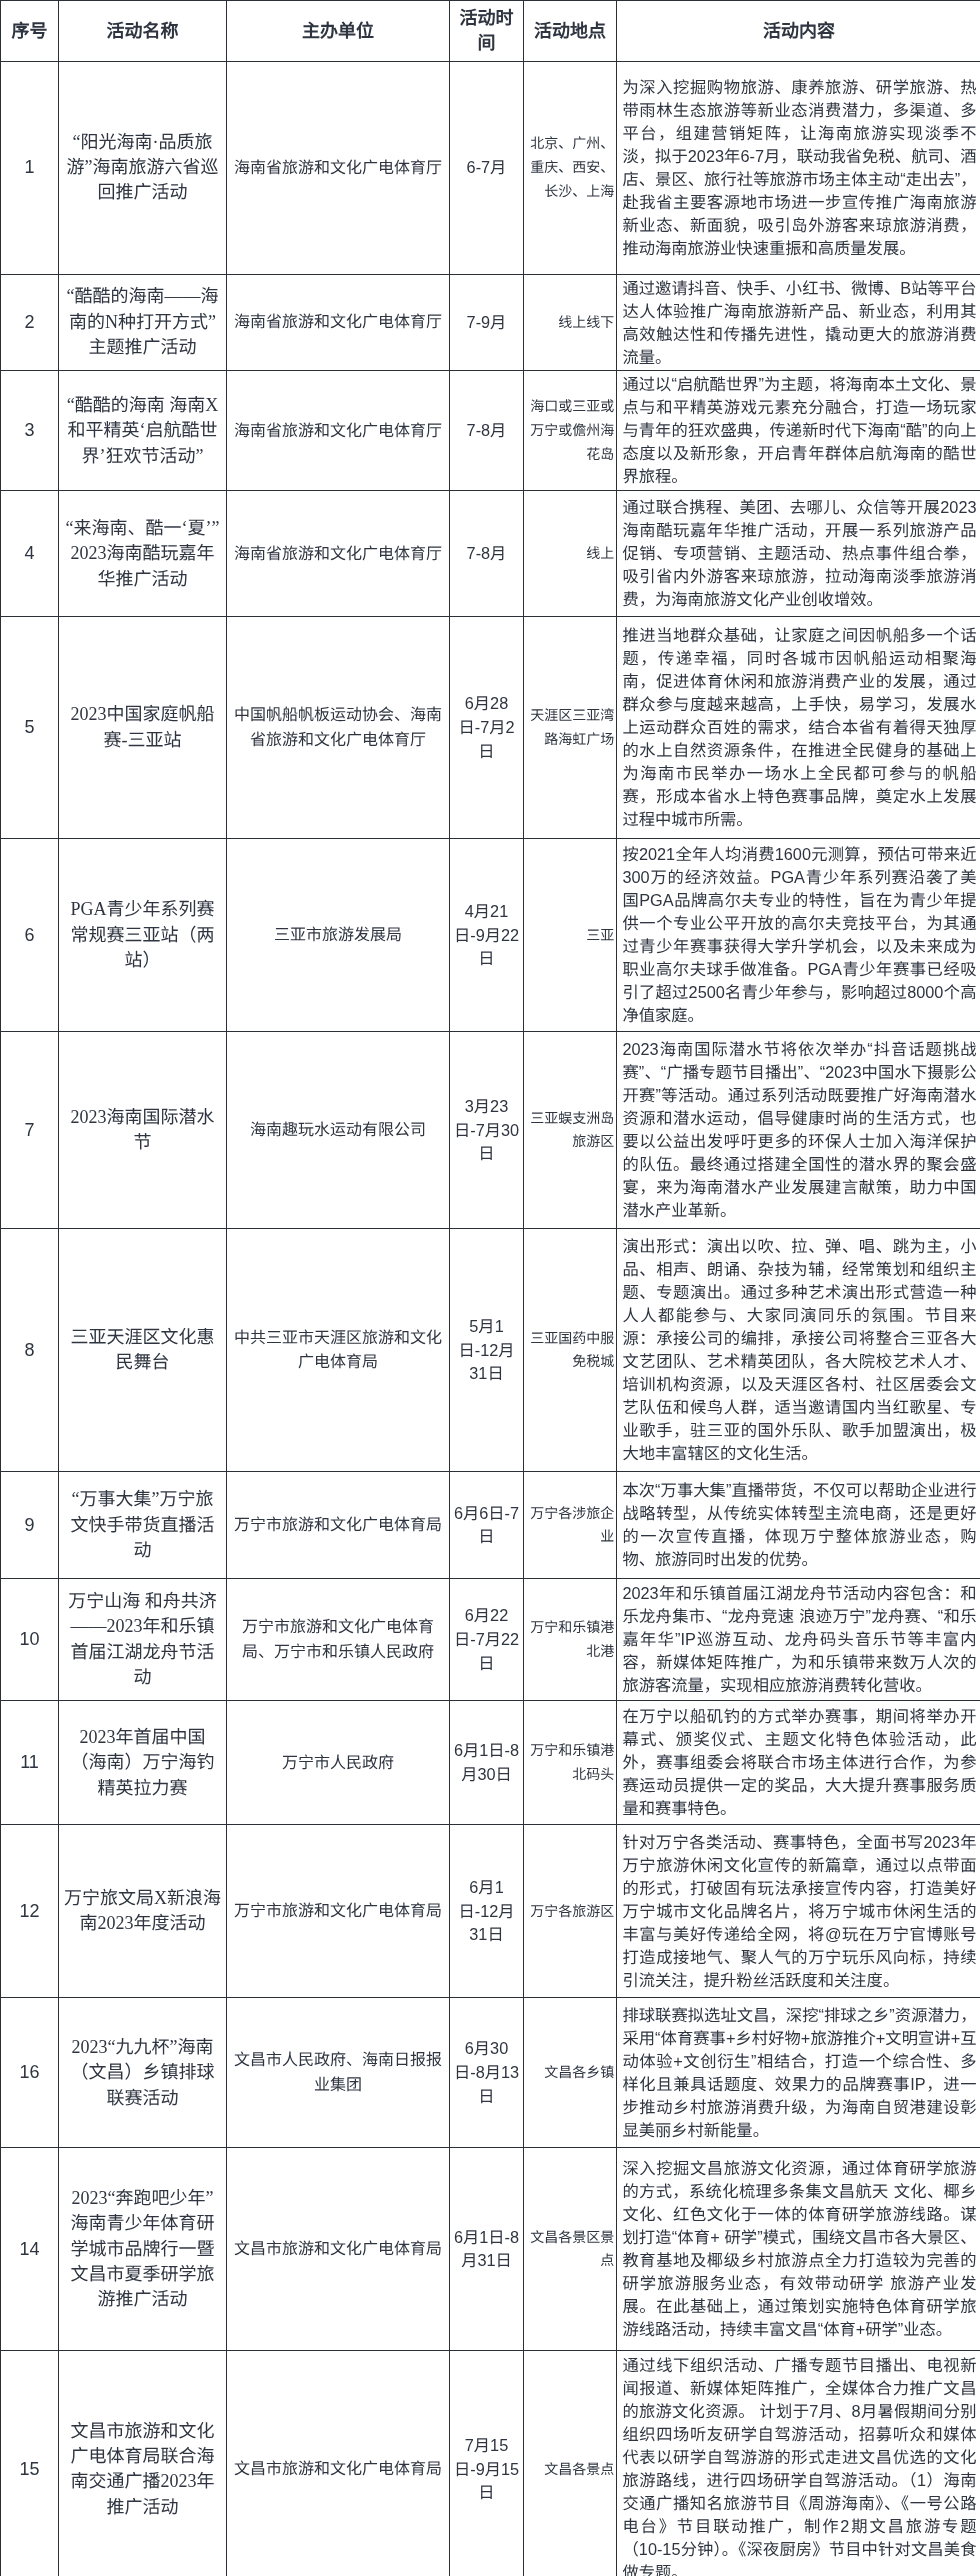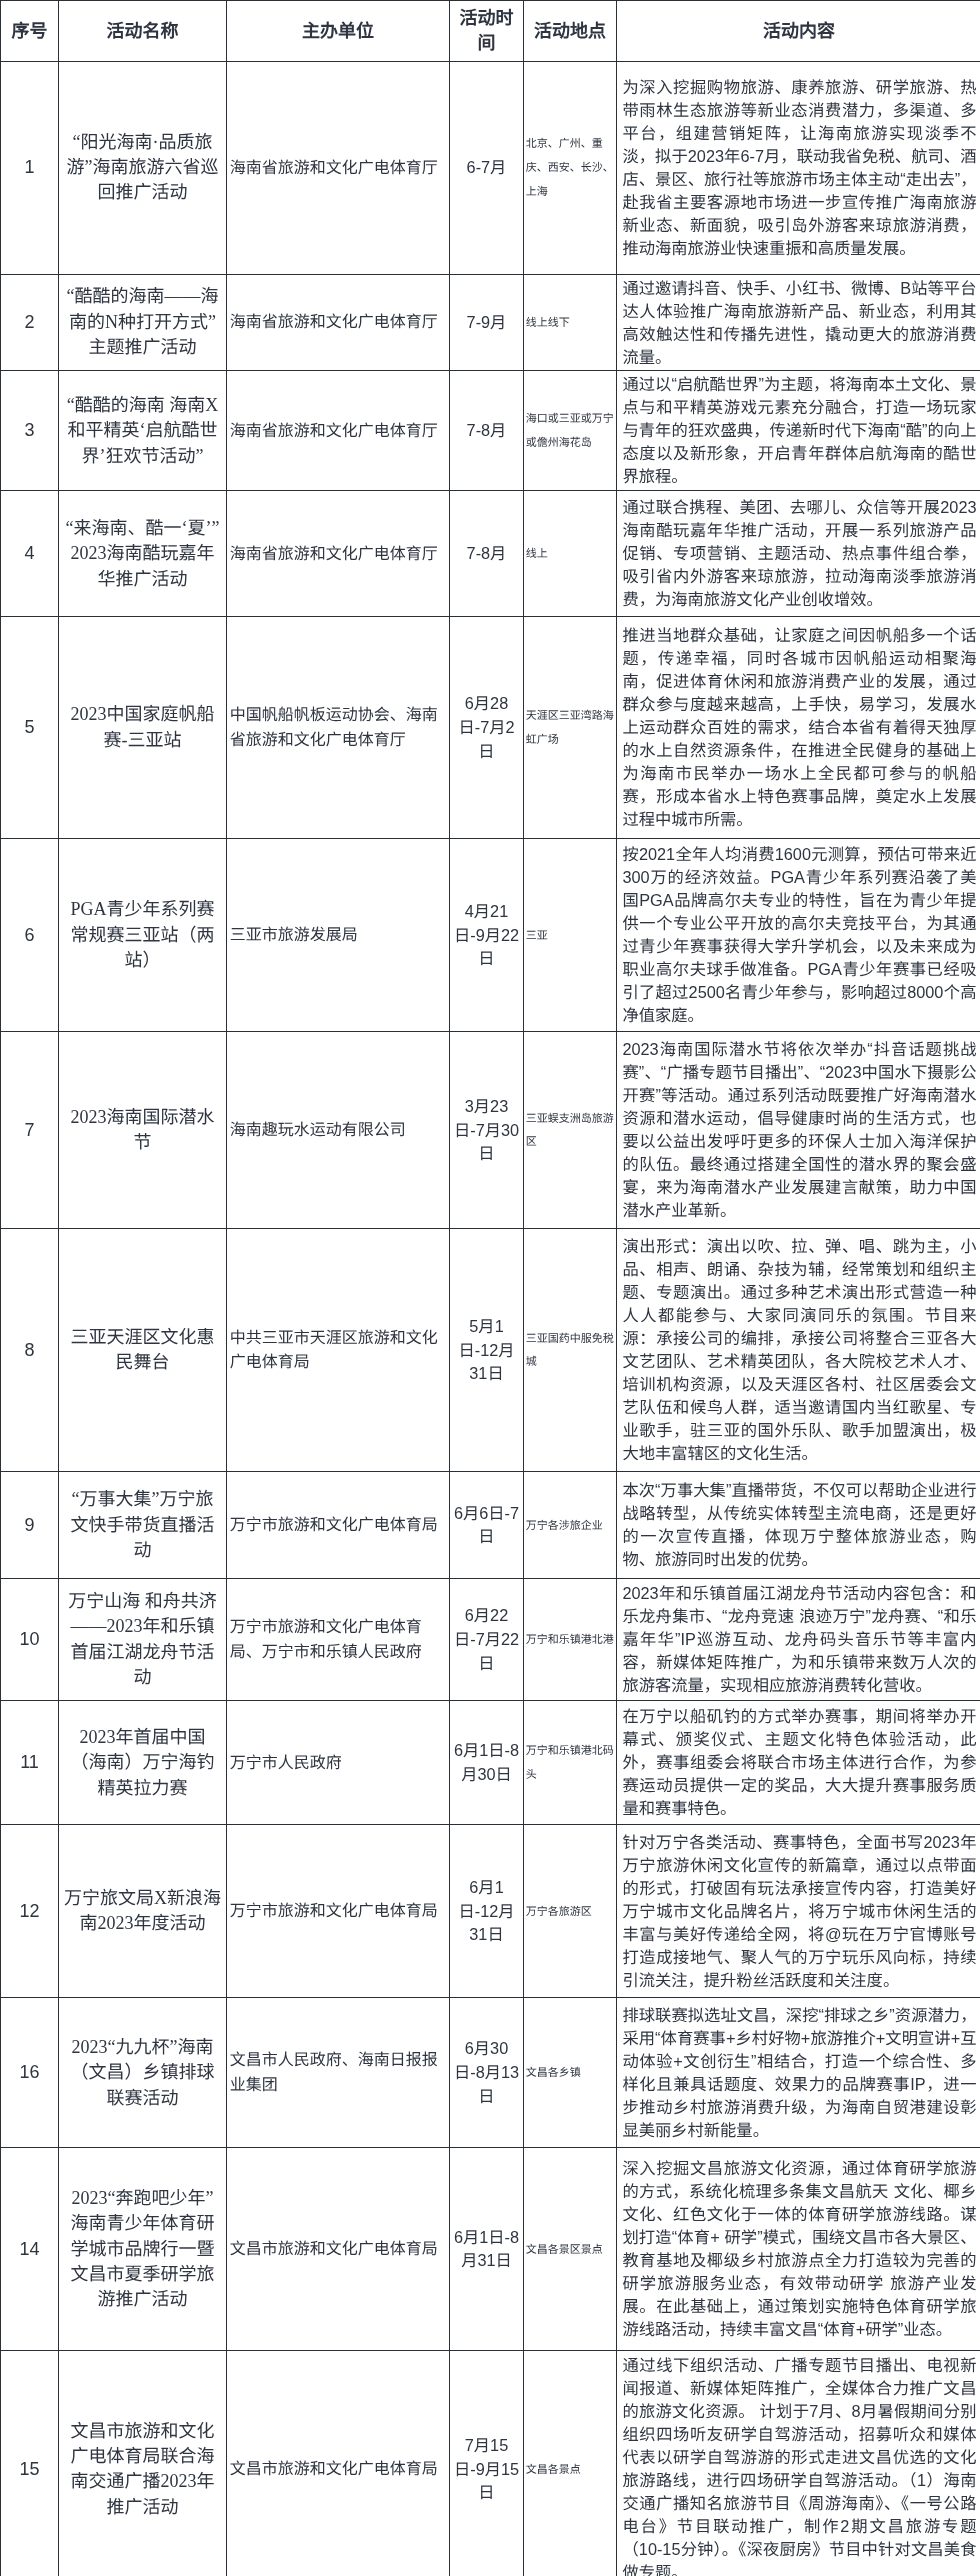--- a/index.html
+++ b/index.html
@@ -41,33 +41,33 @@
   }
   td.c-name {
     font-size: 18px;
     text-align: center;
     line-height: 25.4px;
     padding: 1.8px 3.6px;
     font-family: Liberation Serif, serif;
   }
   td.c-org {
     font-size: 16px;
-    text-align: left;
+    text-align: center;
     line-height: 24.5px;
     padding: 1.8px 2.7px;
   }
   td.c-time {
     font-size: 16.3px;
     text-align: center;
     line-height: 23.6px;
     padding: 1.8px 1.8px;
   }
   td.c-loc {
-    font-size: 11px;
-    text-align: left;
+    font-size: 14px;
+    text-align: right;
     line-height: 23.6px;
     padding: 1.8px 1.8px;
   }
   td.c-content {
     font-size: 16.3px;
     text-align: justify;
     line-height: 23px;
     padding: 1.8px 4.5px 1.8px 5.4px;
     word-break: break-word;
     overflow-wrap: break-word;

